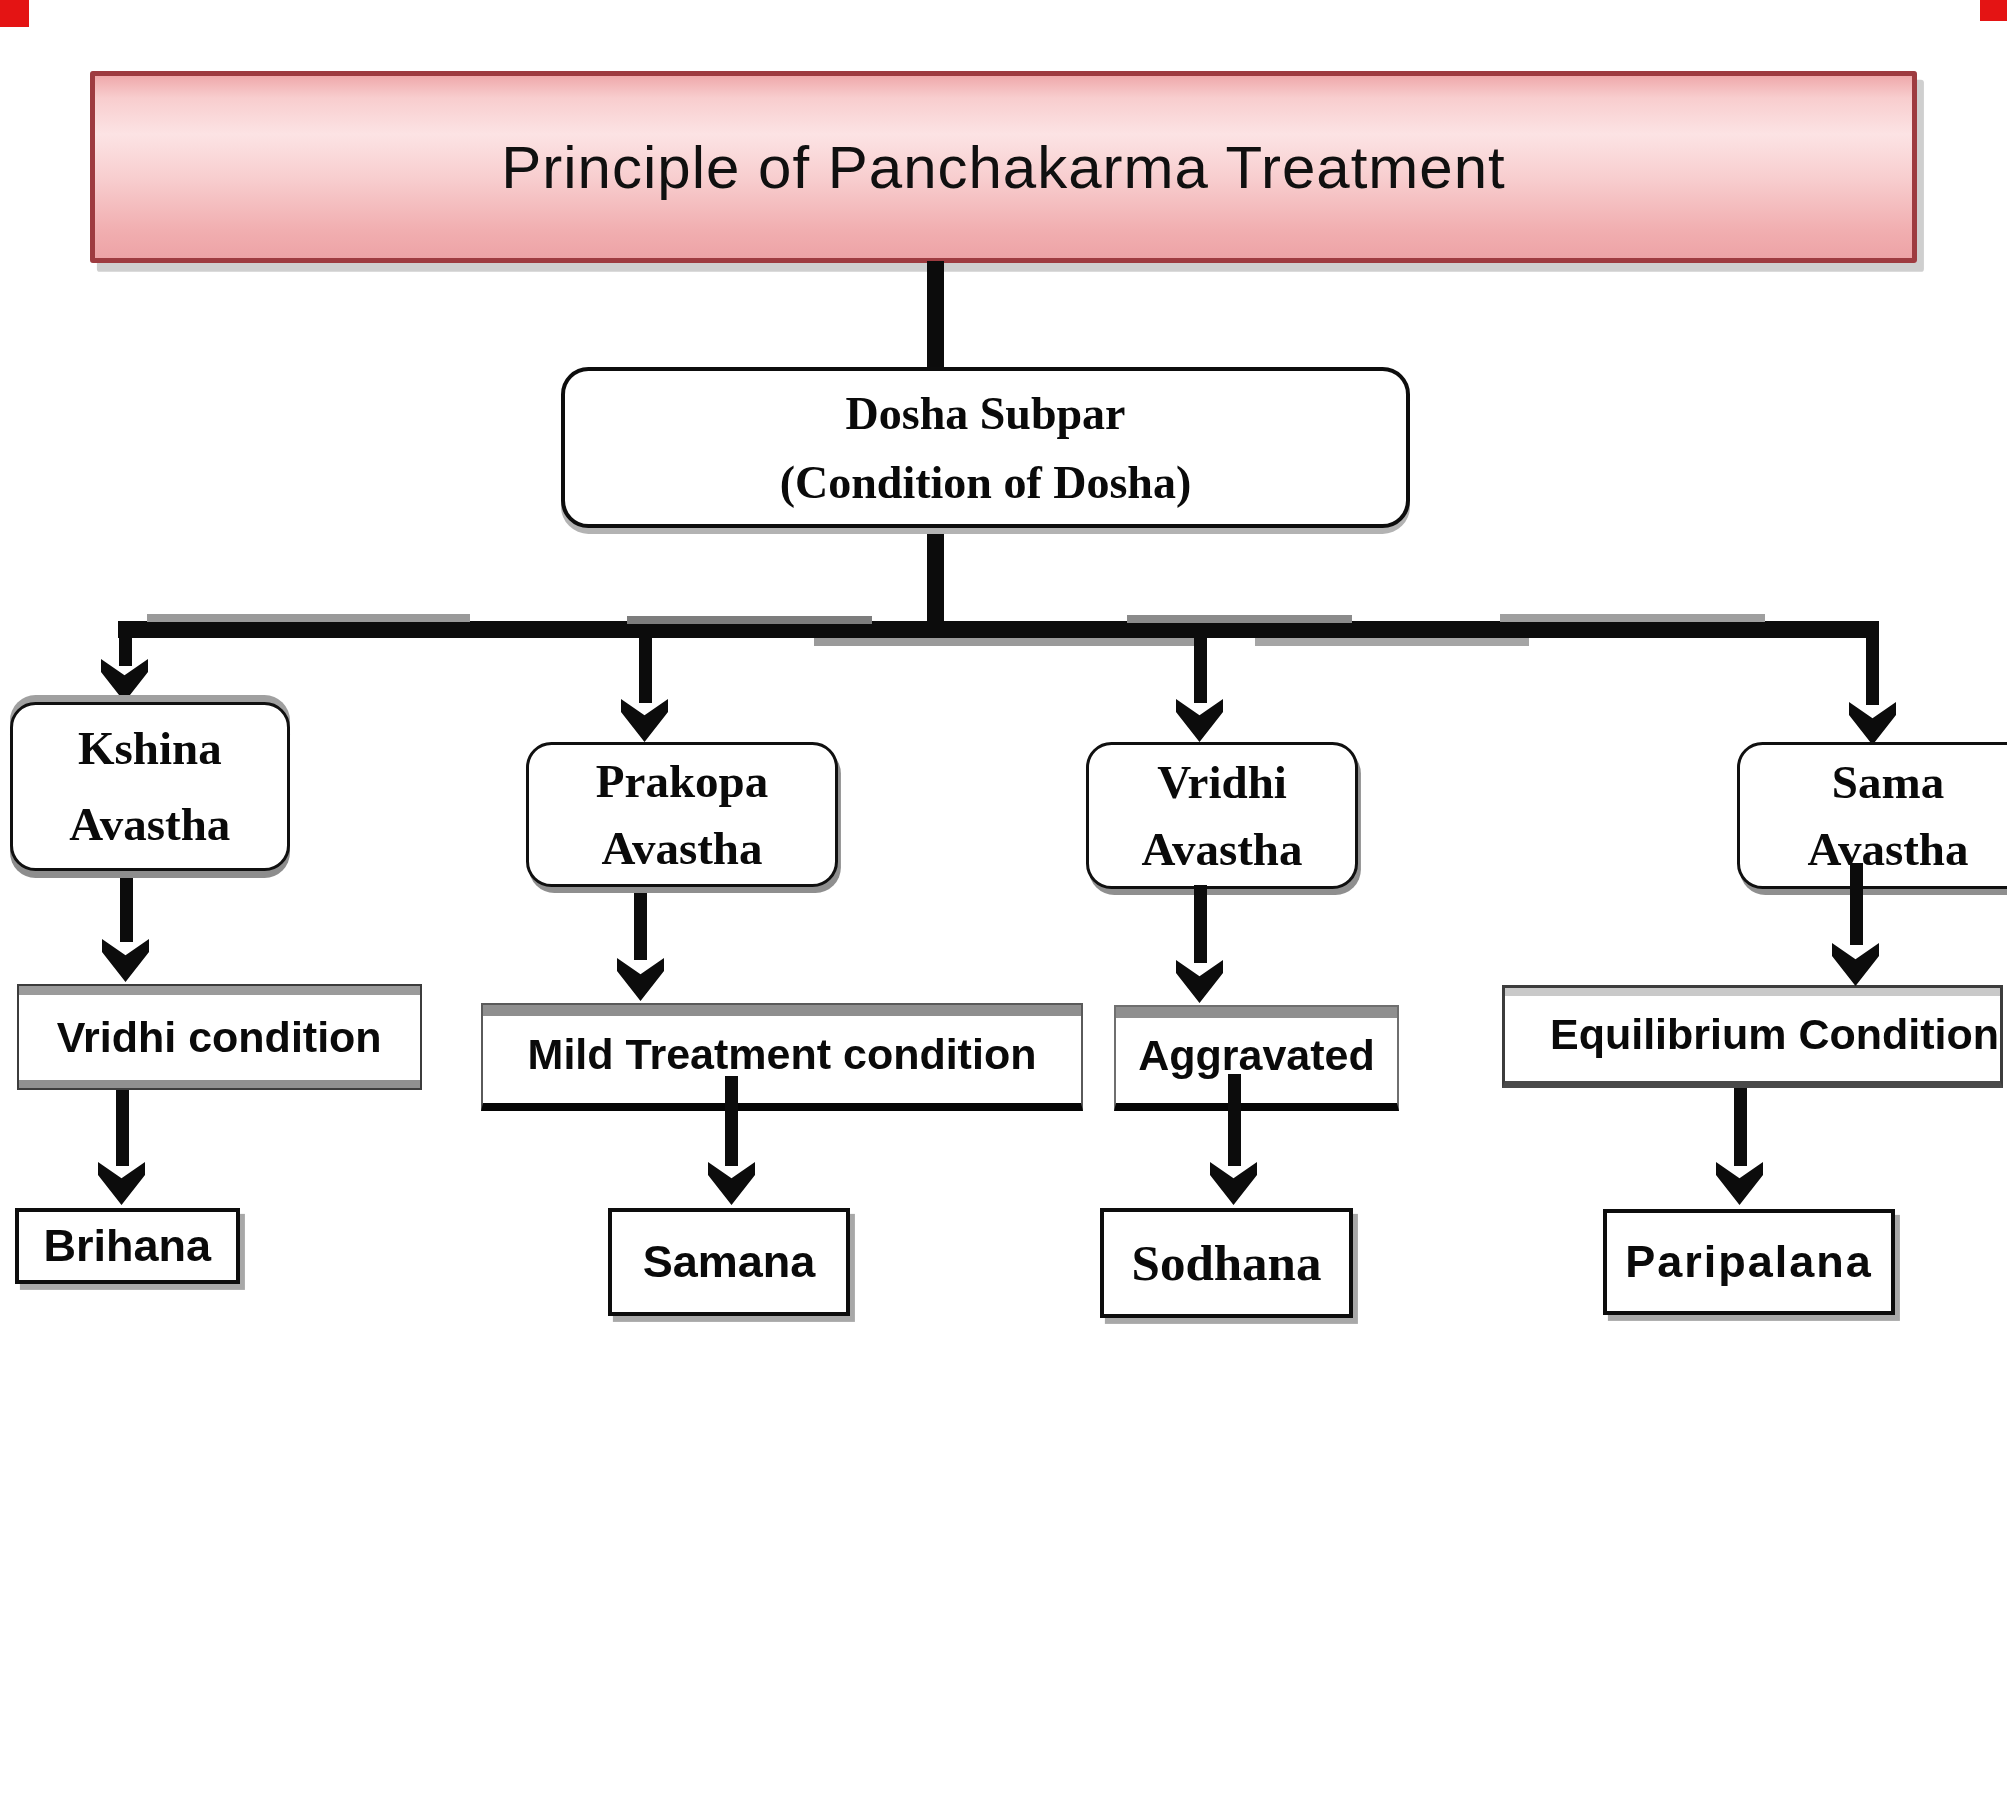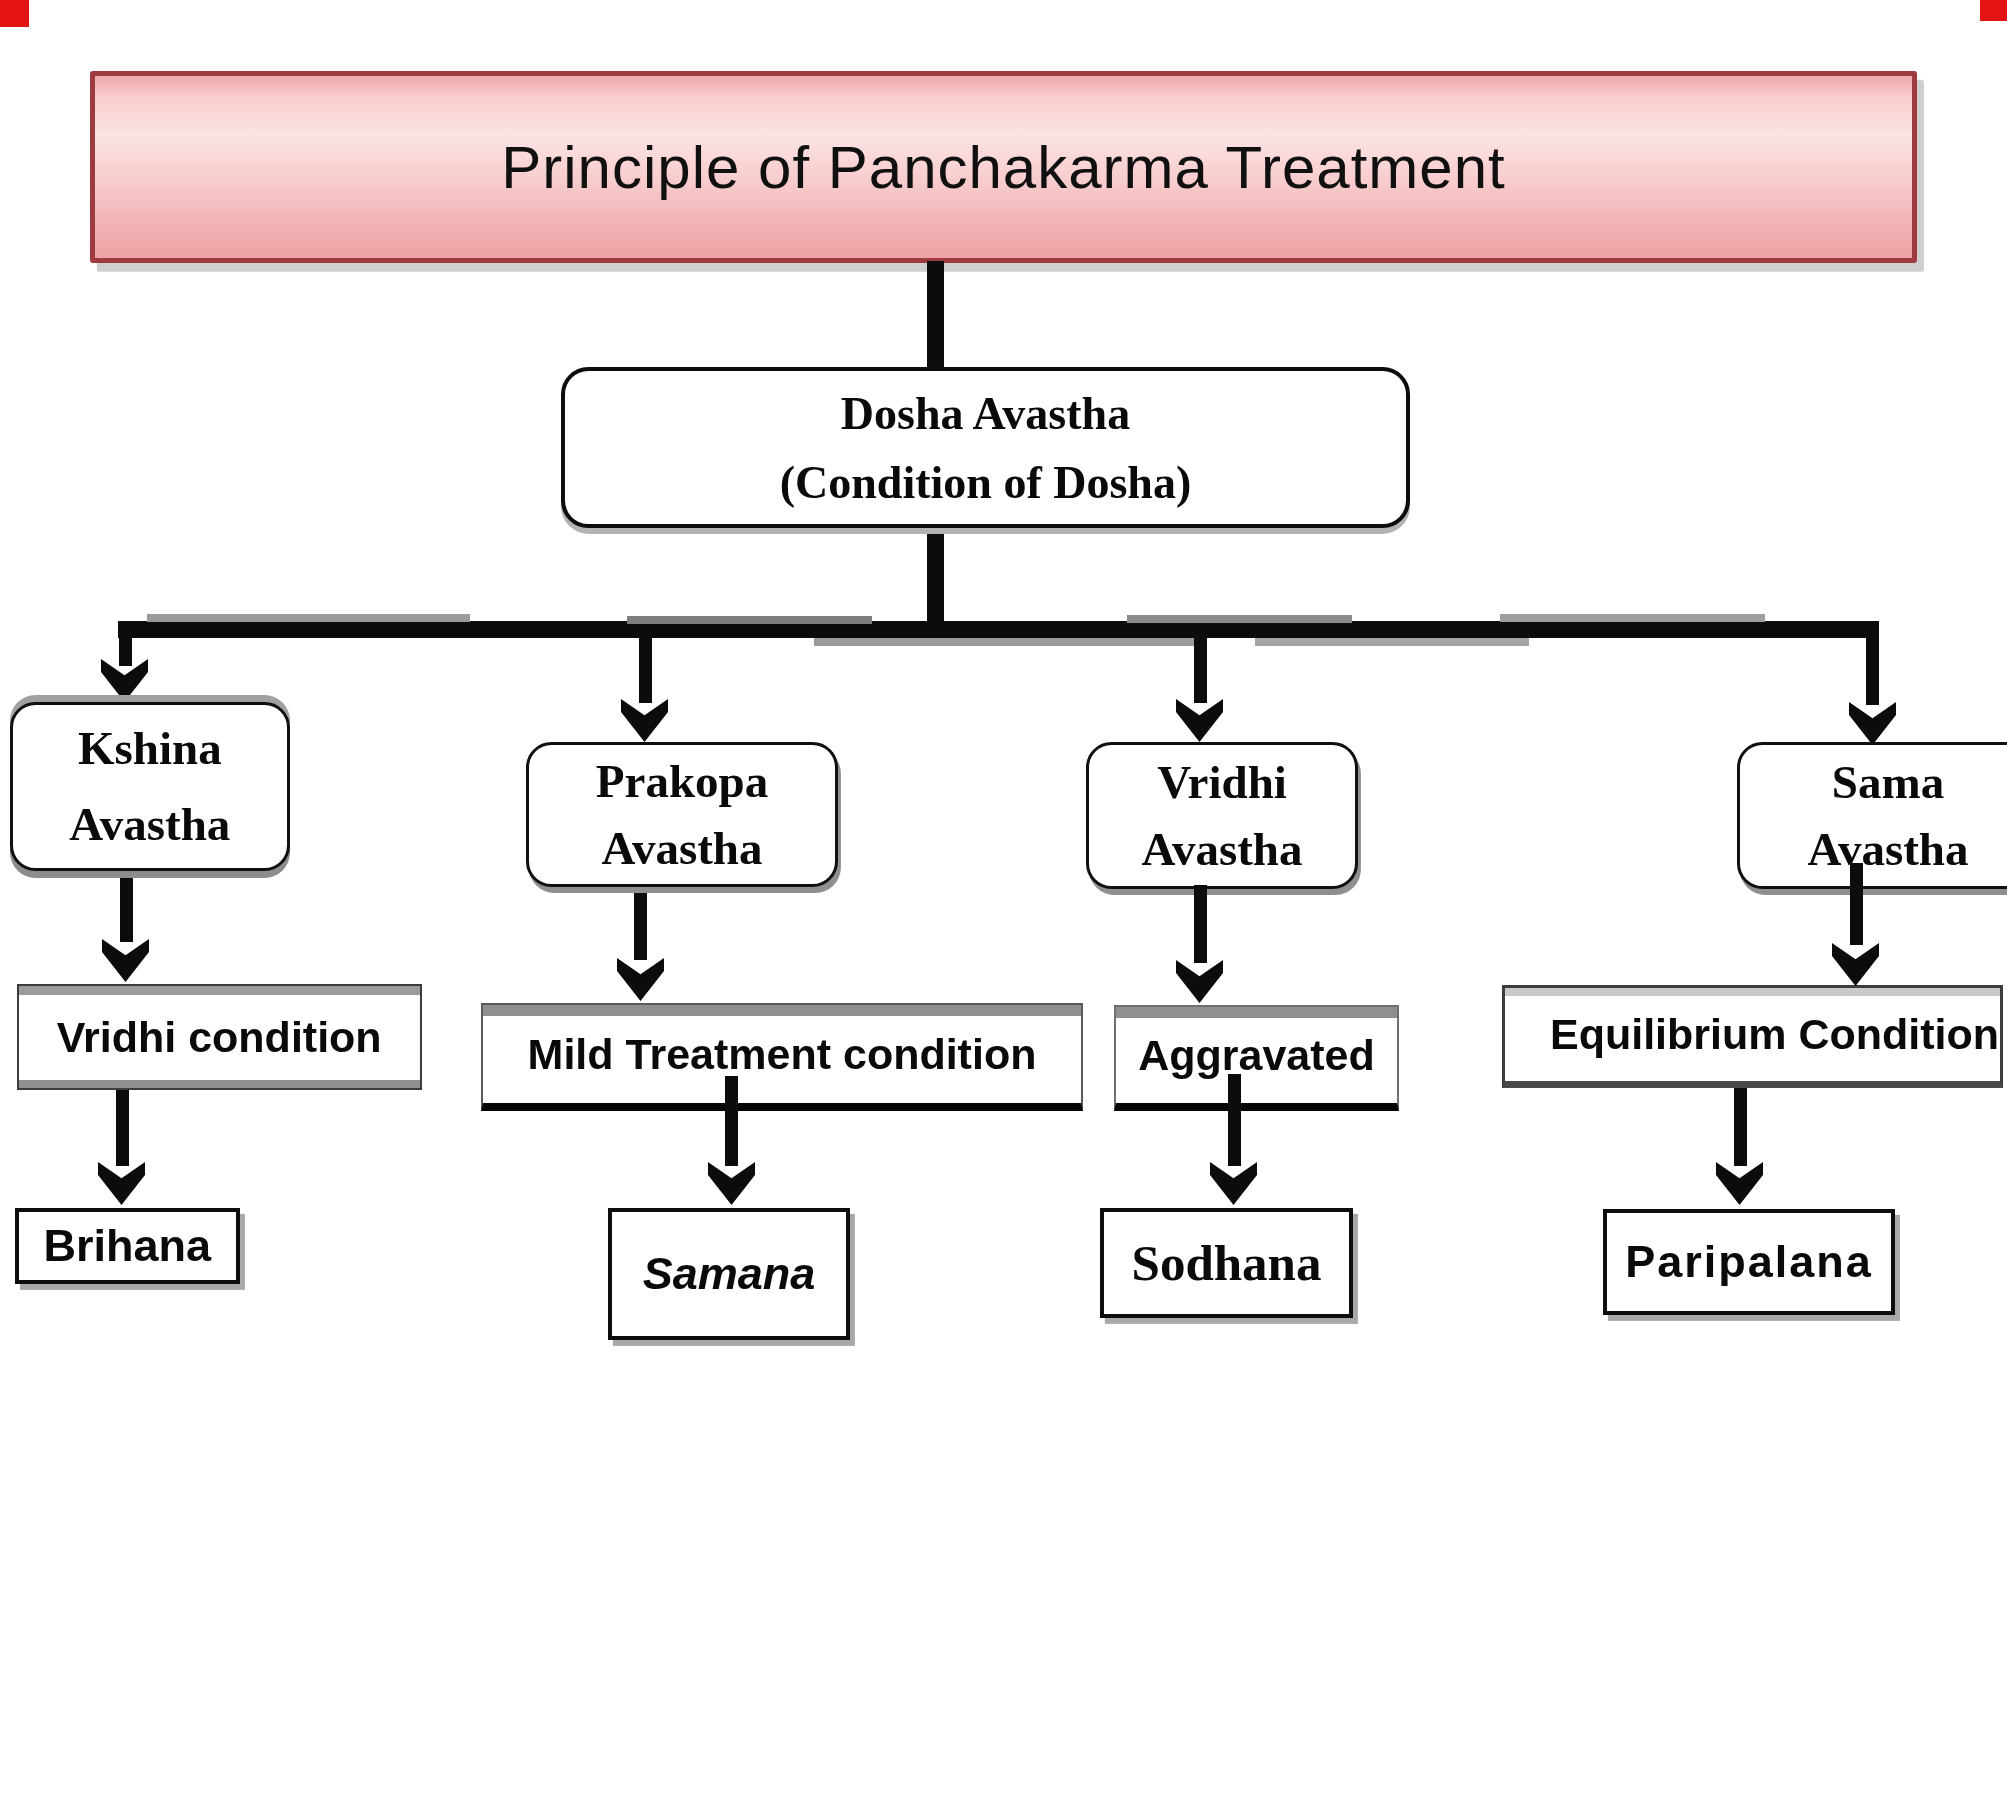--- a/index.html
+++ b/index.html
@@ -49,41 +49,41 @@
   #mild{left:481px;top:1003px;width:602px;height:108px;border:2.9px solid #5a5a5a;border-bottom:8.8px solid #050505;
         background:linear-gradient(180deg,#8f8f8f 0 10.8px,#ffffff 10.8px 100%);}
   #aggravated{left:1114px;top:1005px;width:285px;height:106px;border:2.9px solid #6f6f6f;border-bottom:8.8px solid #050505;
         background:linear-gradient(180deg,#8f8f8f 0 10.8px,#ffffff 10.8px 100%);}
   #equilibrium{left:1502px;top:985px;width:501px;height:103px;border:3.9px solid #3c3c3c;border-bottom:7.8px solid #4a4a4a;
         background:linear-gradient(180deg,#c9c9c9 0 7.8px,#ffffff 7.8px 100%);padding-left:44px;}
 
   .treat{font-family:"Liberation Sans",sans-serif;font-weight:700;font-size:45px;
          border:4.9px solid #0d0d0d;box-shadow:4.9px 5.9px 0 #a8a8a8;}
   #brihana{left:14.7px;top:1208px;width:225px;height:76px;}
-  #samana{left:608px;top:1208px;width:242px;height:132px;font-style:italic;}
+  #samana{left:608px;top:1208px;width:242px;height:108px;}
   #sodhana{left:1100px;top:1208px;width:253px;height:110px;
            font-family:"Liberation Serif",serif;font-size:51px;}
   #paripalana{left:1603px;top:1209px;width:292px;height:106px;letter-spacing:2px;}
 </style>
 </head>
 <body>
 
 <div class="canvas">
 
   <div class="corner tl"></div>
   <div class="corner tr"></div>
 
   <div class="banner">
     <span class="t">Principle of Panchakarma Treatment</span>
   </div>
 
   <div class="line" style="left:927px;top:261px;width:16.7px;height:110px;"></div>
 
   <div class="box rootbox">
-    <div>Dosha Avastha</div>
+    <div>Dosha Subpar</div>
     <div>(Condition of Dosha)</div>
   </div>
 
   <div class="line" style="left:927px;top:525px;width:16.7px;height:100px;"></div>
 
   <div class="line" style="left:118px;top:621px;width:1761px;height:16.7px;"></div>
   <div class="streak" style="left:147px;top:614px;width:323px;background:#9a9a9a;"></div>
   <div class="streak" style="left:627px;top:616px;width:245px;background:#7d7d7d;"></div>
   <div class="streak" style="left:814px;top:638px;width:392px;background:#9a9a9a;"></div>
   <div class="streak" style="left:1127px;top:615px;width:225px;background:#8b8b8b;"></div>

